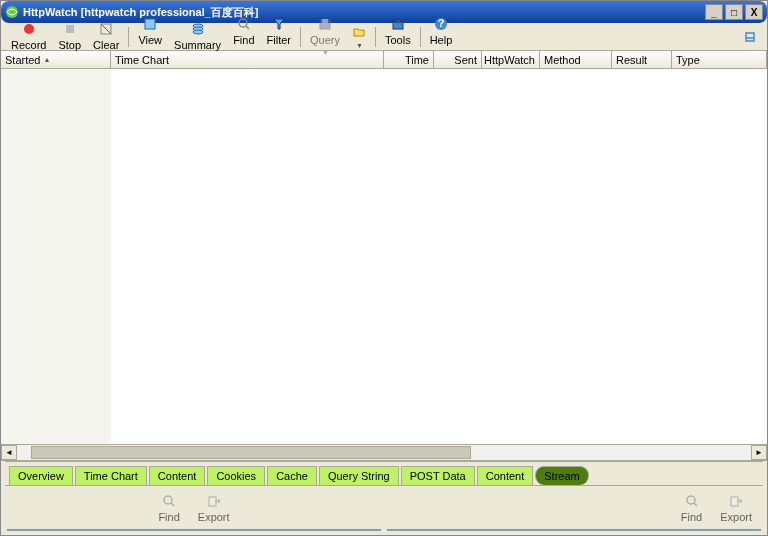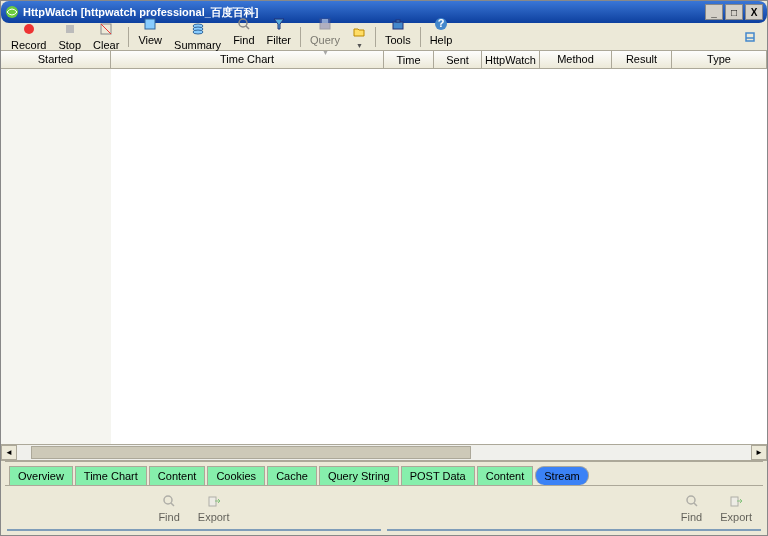--- a/index.html
+++ b/index.html
@@ -7,30 +7,30 @@
 .window { width: 100%; height: 100%; display: flex; flex-direction: column; border: 1px solid #888; }
 .titlebar { background: linear-gradient(to bottom, #3a76d6, #0d3f9e); color: #fff; display: flex; align-items: center; padding: 2px 4px; height: 22px; font-weight: bold; border-radius: 8px; }
 .titlebar .icon { width: 14px; height: 14px; margin-right: 4px; display: inline-flex; }
 .titlebar .spacer { flex: 1; }
 .titlebar .sysbtn { width: 18px; height: 16px; background: #d4d0c8; border: 1px solid #888; margin-left: 2px; display: inline-flex; align-items: center; justify-content: center; color: #000; cursor: pointer; font-weight: bold; font-size: 10px; }
 .toolbar { background: #ece9d8; display: flex; align-items: center; padding: 3px 4px; height: 28px; border-bottom: 1px solid #aca899; flex-wrap: nowrap; }
 .tb-btn { display: inline-flex; align-items: center; gap: 3px; padding: 2px 5px; cursor: pointer; border: 1px solid transparent; flex-direction: column; }
 .tb-sep { width: 1px; height: 20px; background: #aca899; margin: 0 3px; }
 .tb-arrow { font-size: 7px; color: #555; margin-left: 1px; }
 .headerrow { background: #ece9d8; display: flex; height: 18px; border-bottom: 1px solid #aca899; }
-.hcell { border-right: 1px solid #aca899; padding: 2px 4px; display: flex; align-items: center; gap: 2px; background: linear-gradient(to bottom,#fdfdfd,#ece9d8); flex-direction: column; }
+.hcell { border-right: 1px solid #aca899; padding: 2px 4px; display: flex; align-items: center; gap: 2px; background: linear-gradient(to bottom,#fdfdfd,#ece9d8); }
 .grid { flex: 1; background: #fff; position: relative; }
 .grid-inner { position: absolute; left: 0; top: 0; bottom: 0; width: 110px; background: #f5f5f0; }
 .hscroll { height: 16px; background: #ece9d8; display: flex; align-items: center; border-top: 1px solid #aca899; }
 .hscroll .track { flex: 1; background: #f0f0ec; height: 100%; position: relative; }
 .hscroll .thumb { position: absolute; left: 14px; top: 1px; height: 13px; width: 440px; background: #cdc9b8; border: 1px solid #aca899; }
 .hscroll .arrow { width: 16px; height: 100%; background: #ece9d8; border: 1px solid #aca899; display: flex; align-items: center; justify-content: center; font-size: 8px; cursor: pointer; }
 .tabs { display: flex; padding: 4px 4px 0; background: #ece9d8; border-top: 1px solid #aca899; }
-.tab { padding: 3px 8px; border: 1px solid #aca899; margin-right: 2px; background: #86efac; cursor: pointer; border-bottom: none; }
-.tab.active { background: #3b82f6; position: relative; z-index: 2; border-radius: 9px; }
+.tab { padding: 3px 8px; border: 1px solid #aca899; margin-right: 2px; background: #bef264; cursor: pointer; border-bottom: none; }
+.tab.active { background: #4d7c0f; position: relative; z-index: 2; border-radius: 9px; }
 .bottom { background: #ece9d8; border-top: 1px solid #aca899; padding: 0 4px 4px; }
 .panes { display: flex; gap: 6px; padding: 0 2px; }
 .pane-col { flex: 1; display: flex; flex-direction: column; }
 .pane-tools { display: flex; justify-content: center; gap: 6px; padding: 3px; }
 .pane { flex: 1; height: 95px; background: #fff; border: 1px solid #7f9db9; }
 .ico { width: 14px; height: 14px; display: inline-block; }
 .spacer-flex { flex: 1; }
 </style>
 </head>
 <body>

